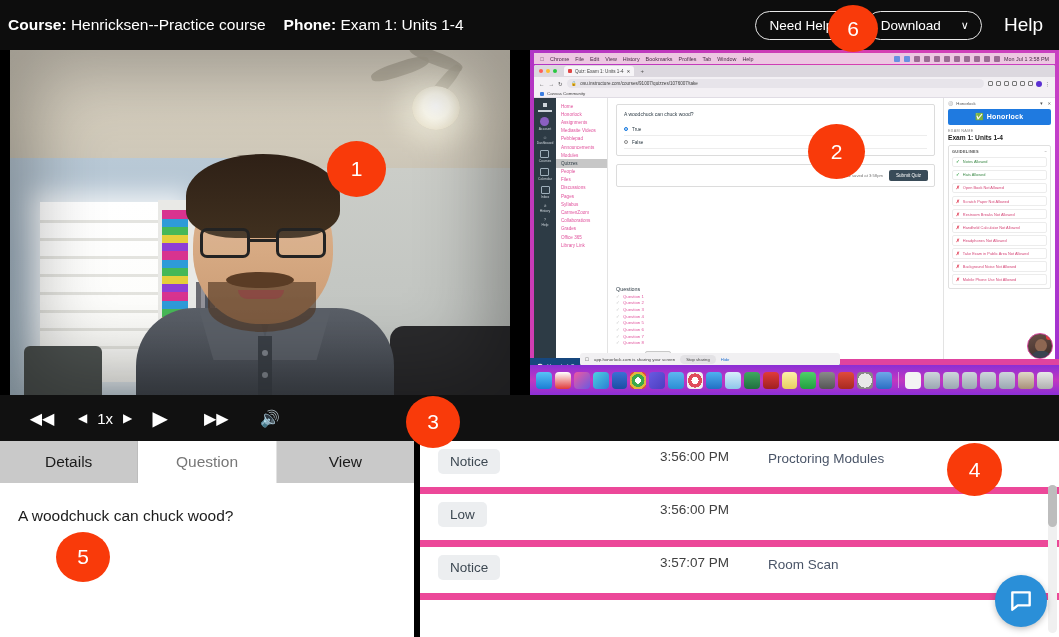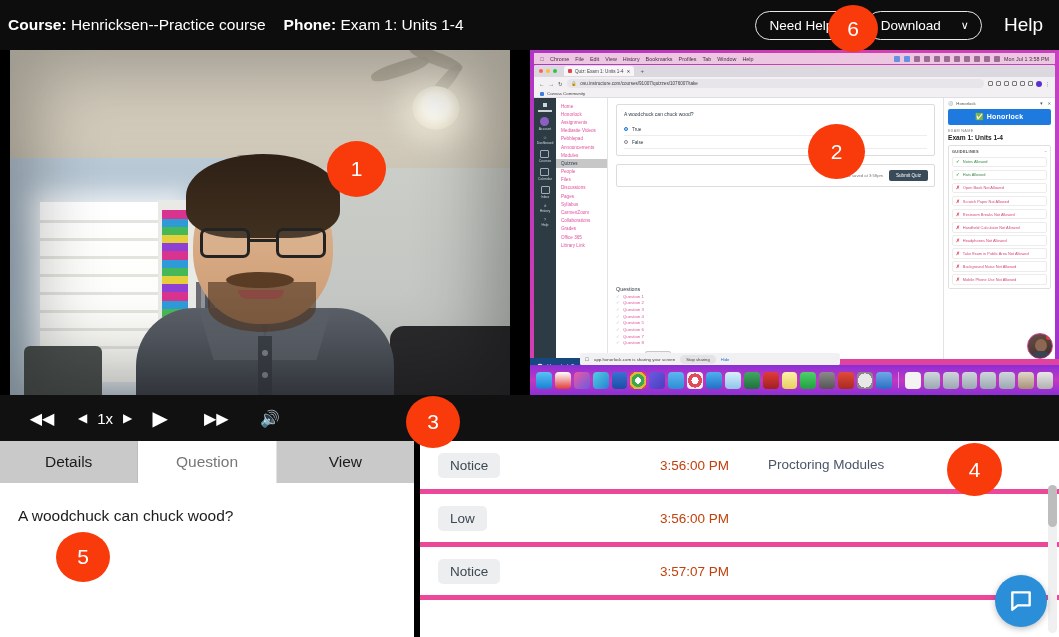--- a/index.html
+++ b/index.html
@@ -210,24 +210,24 @@
   .tab-item { flex:1; display:flex; align-items:center; justify-content:center; font-size:15.5px;
     background:#c9c9c9; color:#1b1b1b; cursor:pointer; border-right:1px solid #bdbdbd; }
   .tab-item.active { background:#fff; color:#777; border-right:1px solid #e2e2e2; }
   .tab-item:last-child { border-right:none; }
   .question-body { padding:22px 18px; font-size:15.5px; color:#1b1b1b; line-height:1.4; }
 
   .right-panel { flex:1; height:196px; background:#fff; position:relative; overflow:hidden; }
   .tbl-head { display:flex; align-items:center; height:38px; padding:0 14px 0 18px;
     font-size:12.5px; font-weight:bold; color:#4a5568; letter-spacing:.6px; border-bottom:1px solid #e6e8eb; }
   .col-event { width:112px; } .col-question { width:110px; } .col-time { width:108px; } .col-desc { flex:1; }
-  .row { display:flex; align-items:center; min-height:53px; padding:8px 4px 8px 18px;
-    border-bottom:5px solid #ec4899; }
+  .row { display:flex; align-items:flex-start; min-height:53px; padding:8px 4px 8px 18px;
+    border-bottom:7px solid #ec4899; }
   .badge { background:#eceef0; color:#3d4852; font-size:13.5px; border-radius:5px; padding:5px 12px; display:inline-block; }
-  .cell-time { font-size:13.5px; color:#c2410c; }
+  .cell-time { font-size:13.5px; color:#404040; }
   .cell-desc { font-size:13.5px; color:#4a5568; line-height:1.45; }
   .cell-desc .sub { font-style:italic; font-size:13px; color:#5a6673; }
   .chevron-right { margin-left:auto; color:#9aa5b1; font-size:13px; }
 
   .scrollbar { position:absolute; right:2px; top:44px; width:9px; height:148px; background:#f0f0f0; border-radius:5px; }
   .scroll-thumb { position:absolute; top:0; left:0; width:9px; height:42px; background:#bdbdbd; border-radius:5px; }
 
   .chat-widget { position:absolute; right:12px; bottom:10px; width:52px; height:52px; border-radius:50%;
     background:#2a8fd8; display:flex; align-items:center; justify-content:center; cursor:pointer;
     box-shadow:0 2px 6px rgba(0,0,0,.25); }
@@ -636,20 +636,23 @@
         <div class="col-time cell-time">3:56:00 PM</div>
         <div class="chevron-right">›</div>
       </div>
 
       <div class="row">
         <div class="col-event">
           <span class="badge">Notice</span>
         </div>
         <div class="col-question"></div>
         <div class="col-time cell-time">3:57:07 PM</div>
+        <div class="col-desc cell-desc">
+          <div>Room Scan</div>
+        </div>
       </div>
 
       <div class="scrollbar">
         <div class="scroll-thumb"></div>
       </div>
 
       <div class="chat-widget">
         <svg width="26" height="26" viewBox="0 0 24 24">
           <path d="M4 4h16v12H9l-5 4z" fill="none" stroke="#ffffff" stroke-width="2.2" stroke-linejoin="round"></path>
         </svg>

